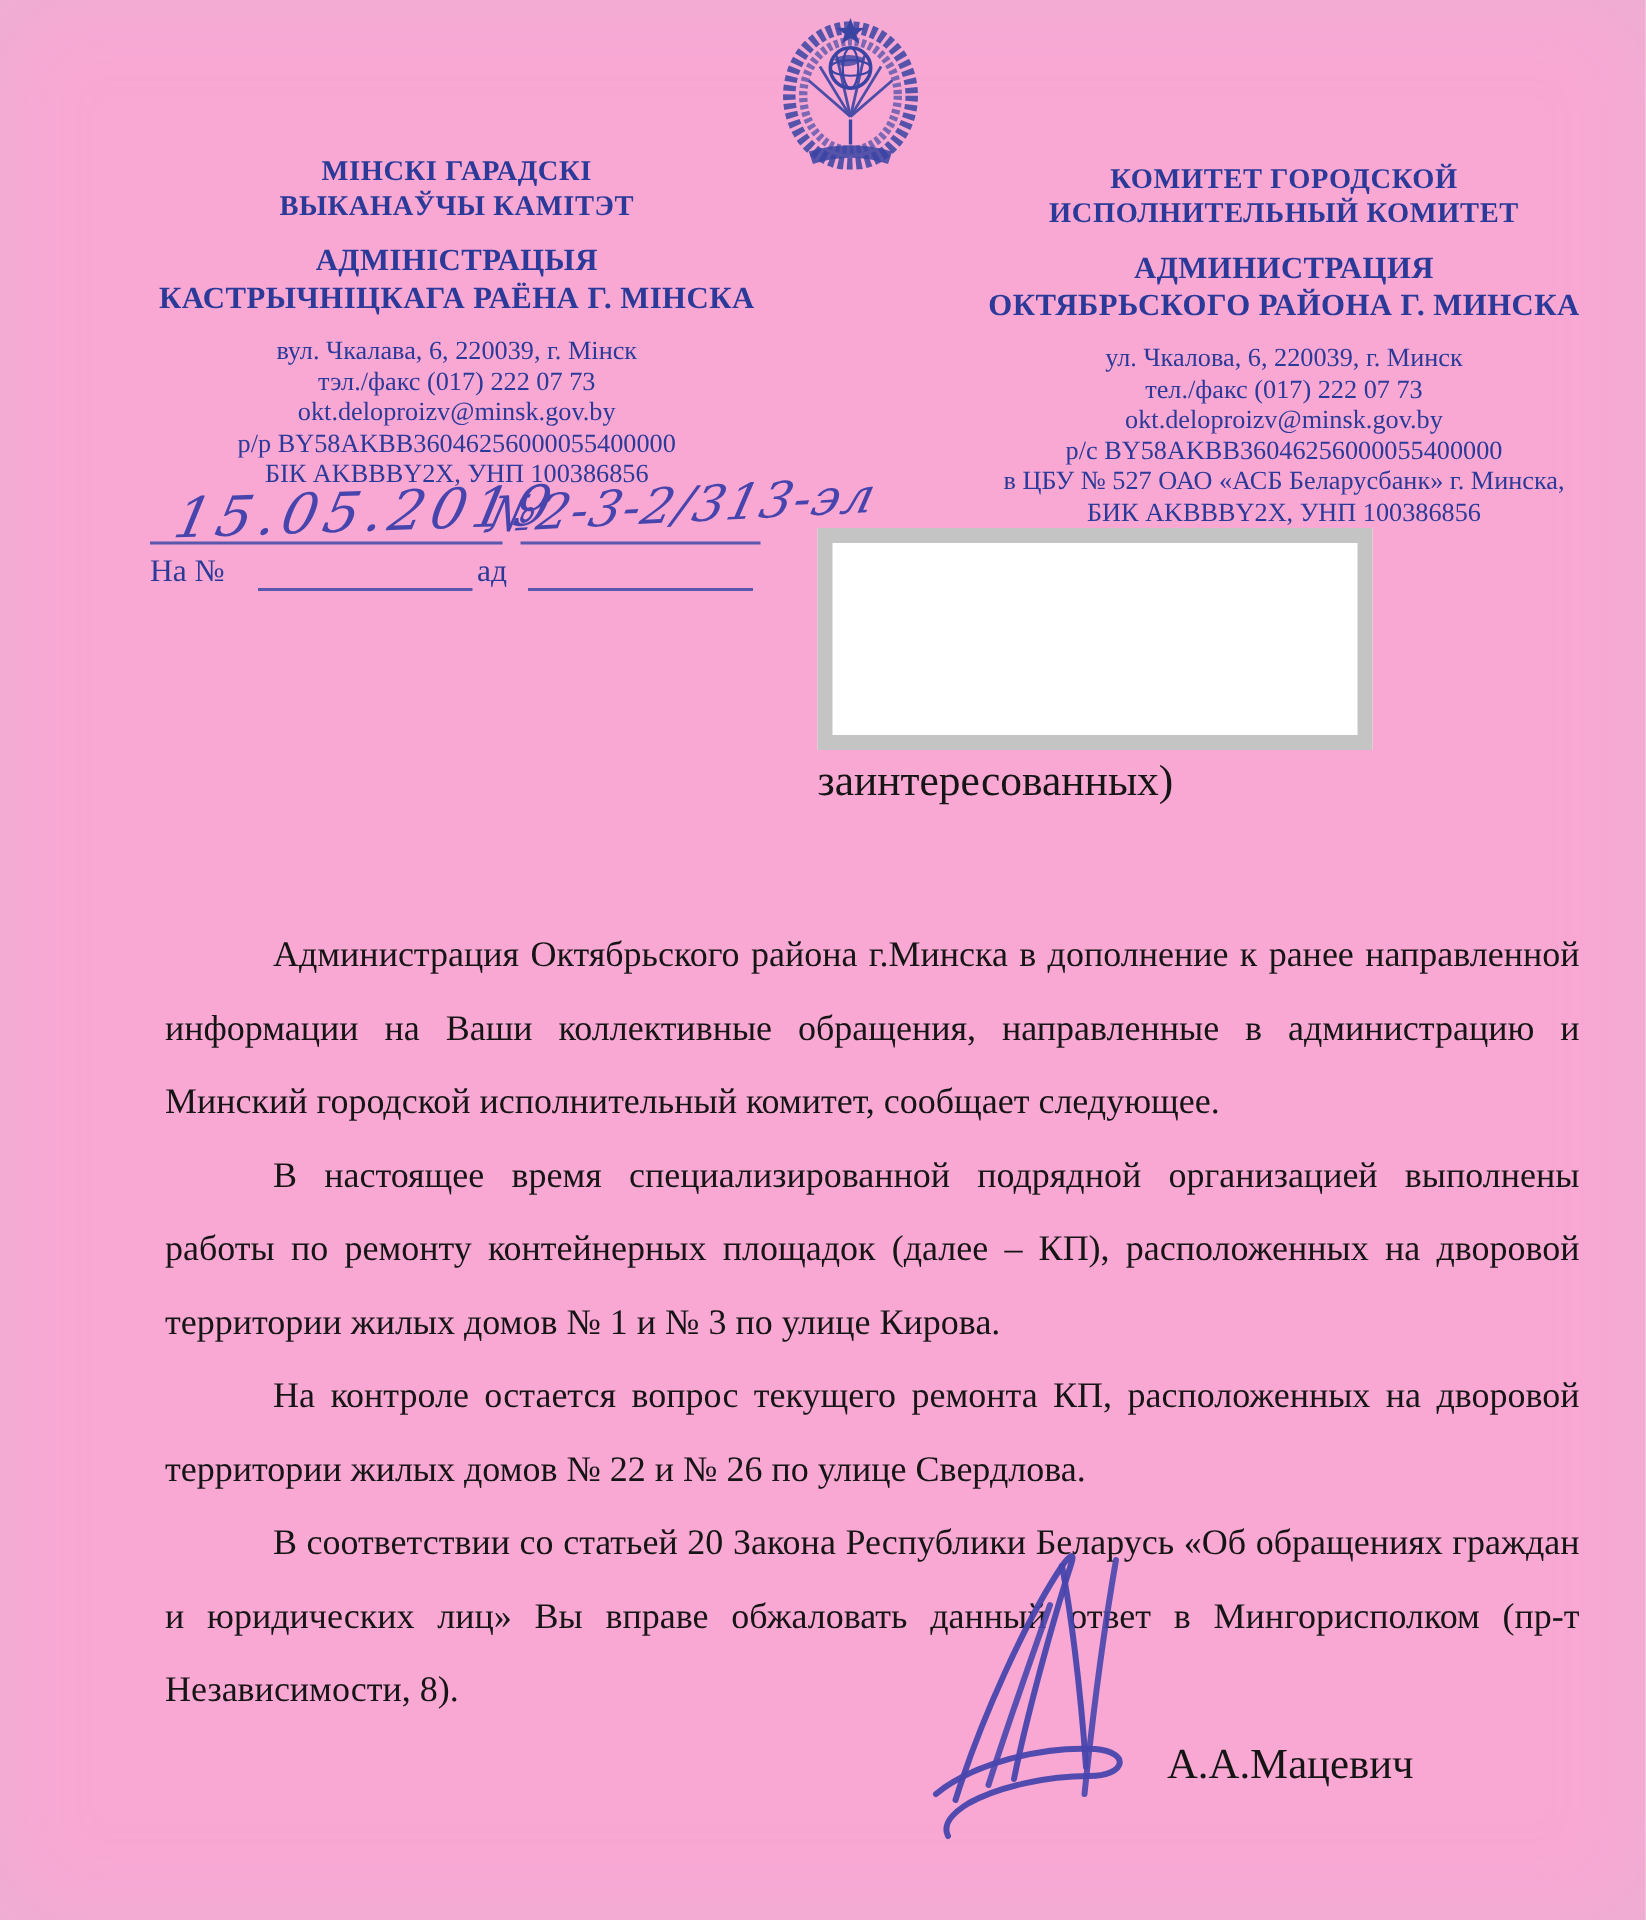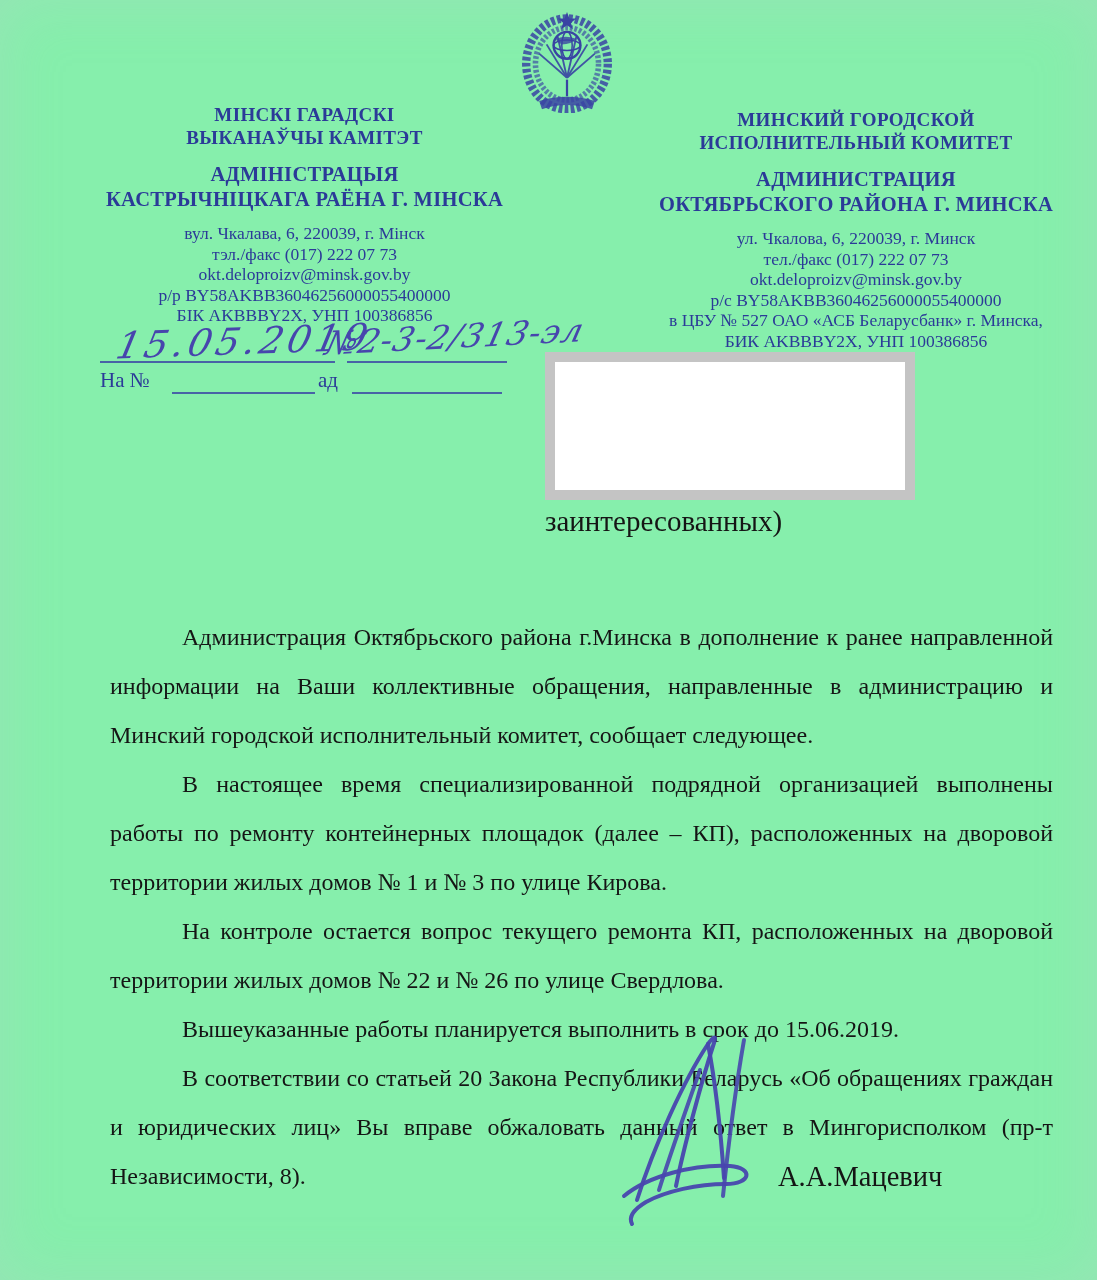--- a/index.html
+++ b/index.html
@@ -1,20 +1,20 @@
 <!DOCTYPE html>
 <html lang="ru"><head>
 <meta charset="utf-8">
 <style>
   html,body{margin:0;padding:0;background:#e8e8e8;}
   .page{
     position:relative;
     width:1097px;height:1280px;
     margin:0 auto;
-    background:#86efac;
+    background:#f9a8d4;
     font-family:"Liberation Serif","DejaVu Serif",serif;
     color:#1c1c1c;
     overflow:hidden;
     box-shadow:inset 0 0 60px rgba(200,200,210,.25);
   }
   
   .lh-col{position:absolute;text-align:center;color:#2b3a98;}
   .lh-left{left:82px;top:103px;width:445px;}
   .lh-right{left:626px;top:108px;width:460px;}
   .lh-committee{font-size:19px;font-weight:bold;line-height:23px;letter-spacing:.4px;}
@@ -95,21 +95,21 @@
       <div>вул. Чкалава, 6, 220039, г. Мінск</div>
       <div>тэл./факс (017) 222 07 73</div>
       <div>okt.deloproizv@minsk.gov.by</div>
       <div>р/р BY58AKBB36046256000055400000</div>
       <div>БІК AKBBBY2X, УНП 100386856</div>
     </div>
   </div>
 
   <div class="lh-col lh-right">
     <div class="lh-committee">
-      <div>МИНСКИЙ ГОРОДСКОЙ</div>
+      <div>КОМИТЕТ ГОРОДСКОЙ</div>
       <div>ИСПОЛНИТЕЛЬНЫЙ КОМИТЕТ</div>
     </div>
     <div class="lh-org">
       <div>АДМИНИСТРАЦИЯ</div>
       <div>ОКТЯБРЬСКОГО  РАЙОНА Г. МИНСКА</div>
     </div>
     <div class="lh-addr">
       <div>ул. Чкалова, 6, 220039, г. Минск</div>
       <div>тел./факс (017) 222 07 73</div>
       <div>okt.deloproizv@minsk.gov.by</div>
@@ -132,21 +132,20 @@
   <div class="recipient-box"></div>
   <div class="recipient-note">
     <div>заинтересованных)</div>
   </div>
 
 
   <div class="body-block">
     <p>Администрация Октябрьского района г.Минска в дополнение к ранее направленной информации на Ваши коллективные обращения, направленные в администрацию и Минский городской исполнительный комитет, сообщает следующее.</p>
     <p>В настоящее время специализированной подрядной организацией выполнены работы по ремонту контейнерных площадок (далее – КП), расположенных на дворовой территории жилых домов № 1 и № 3 по улице Кирова.</p>
     <p>На контроле остается вопрос текущего ремонта КП, расположенных на дворовой территории жилых домов № 22 и № 26 по улице Свердлова.</p>
-    <p>Вышеуказанные работы планируется выполнить в срок до 15.06.2019.</p>
     <p>В соответствии со статьей 20 Закона Республики Беларусь «Об обращениях граждан и юридических лиц» Вы вправе обжаловать данный ответ в Мингорисполком (пр-т Независимости, 8).</p>
   </div>
 
 
   <svg class="autograph" viewBox="0 0 180 200" aria-hidden="true">
     <path d="M25,172 C42,118 72,52 96,16 C101,9 105,6 102,15 C90,52 72,118 64,158" opacity=".95"></path>
     <path d="M47,162 C59,124 76,76 88,42" opacity=".9"></path>
     <path d="M96,16 C101,42 108,92 112,150" opacity=".95"></path>
     <path d="M132,12 C124,58 116,120 111,168" opacity=".9"></path>
     <path d="M12,168 C36,148 82,136 118,138 C142,140 139,156 114,156 C86,156 54,163 34,174 C24,180 16,188 20,196" opacity=".95"></path>

